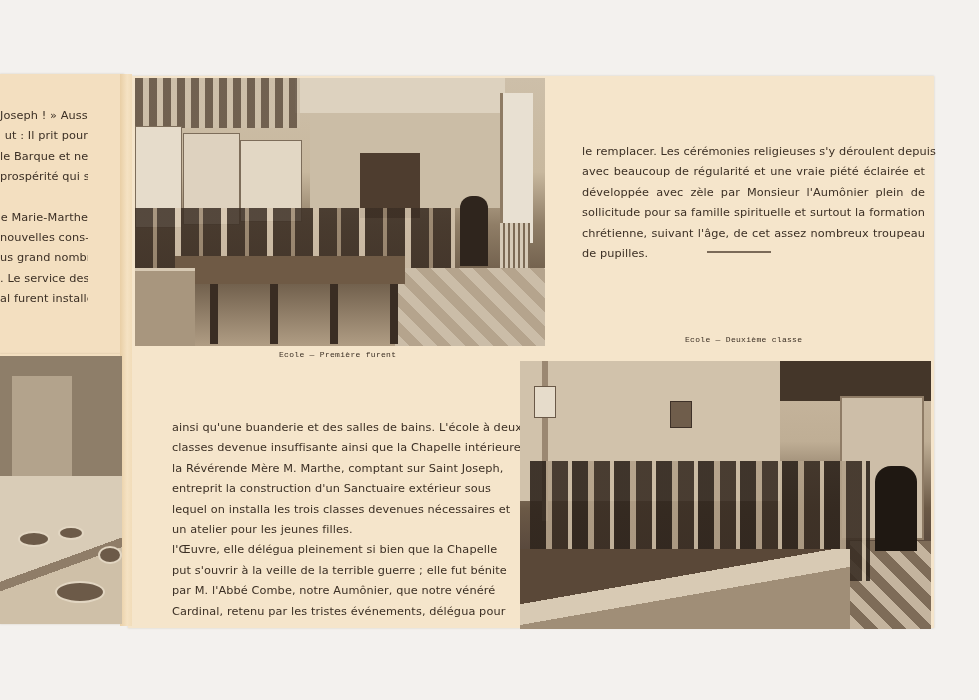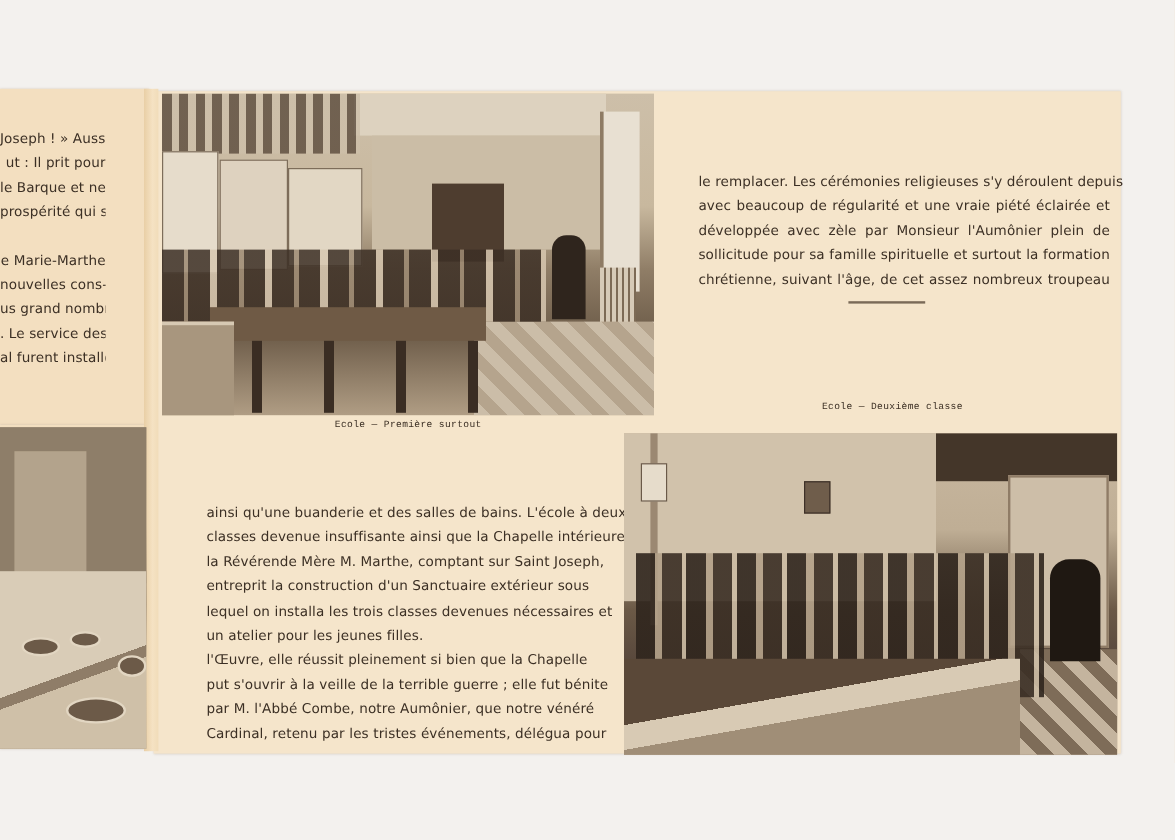--- a/index.html
+++ b/index.html
@@ -134,40 +134,41 @@
   <div class="shape p1-cabinet"></div>
   <div class="shape p1-window"></div>
   <div class="shape p1-radiator"></div>
   <div class="shape p1-floor"></div>
   <div class="shape p1-desk-rows"></div>
   <div class="shape p1-nun"></div>
   <div class="shape p1-desk-front"></div>
   <div class="shape p1-legs"></div>
   <div class="shape p1-table-left"></div>
 </div>
-<div class="caption cap1">Ecole — Première surtout</div>
+<div class="caption cap1">Ecole — Première furent</div>
 
 <div class="text right-top-text">
   <p>le remplacer. Les cérémonies religieuses s'y déroulent depuis</p>
   <p>avec beaucoup de régularité et une vraie piété éclairée et</p>
   <p>développée avec zèle par Monsieur l'Aumônier plein de</p>
   <p>sollicitude pour sa famille spirituelle et surtout la formation</p>
   <p>chrétienne, suivant l'âge, de cet assez nombreux troupeau</p>
+  <p class="last">de pupilles.</p>
 </div>
 <div class="divider"></div>
 <div class="caption cap2">Ecole — Deuxième classe</div>
 
 <div class="text main-text">
   <p>ainsi qu'une buanderie et des salles de bains. L'école à deux</p>
   <p>classes devenue insuffisante ainsi que la Chapelle intérieure,</p>
   <p>la Révérende Mère M. Marthe, comptant sur Saint Joseph,</p>
   <p>entreprit la construction d'un Sanctuaire extérieur sous</p>
   <p>lequel on installa les trois classes devenues nécessaires et</p>
   <p class="last">un atelier pour les jeunes filles.</p>
-  <p>l'Œuvre, elle réussit pleinement si bien que la Chapelle</p>
+  <p>l'Œuvre, elle délégua pleinement si bien que la Chapelle</p>
   <p>put s'ouvrir à la veille de la terrible guerre ; elle fut bénite</p>
   <p>par M. l'Abbé Combe, notre Aumônier, que notre vénéré</p>
   <p>Cardinal, retenu par les tristes événements, délégua pour</p>
 </div>
 
 <div class="photo photo-2">
   <div class="shape p2-wall"></div>
   <div class="shape p2-pillar"></div>
   <div class="shape p2-pic1"></div>
   <div class="shape p2-pic2"></div>

